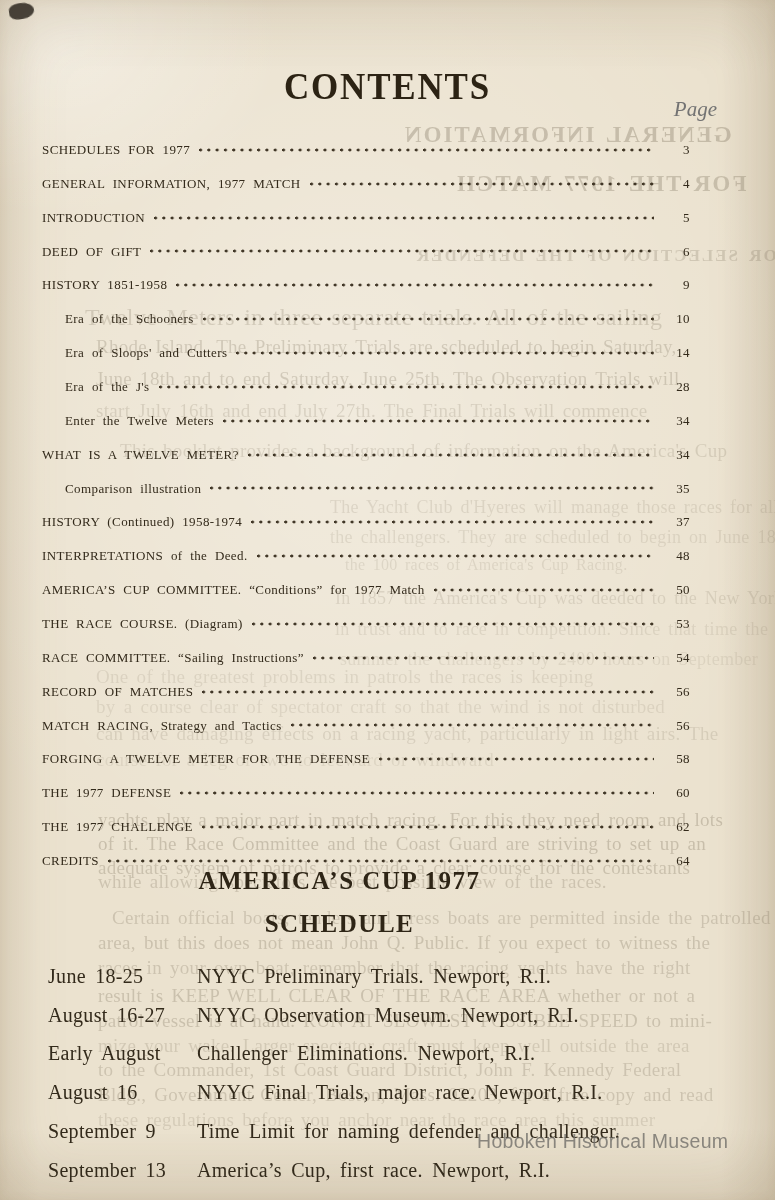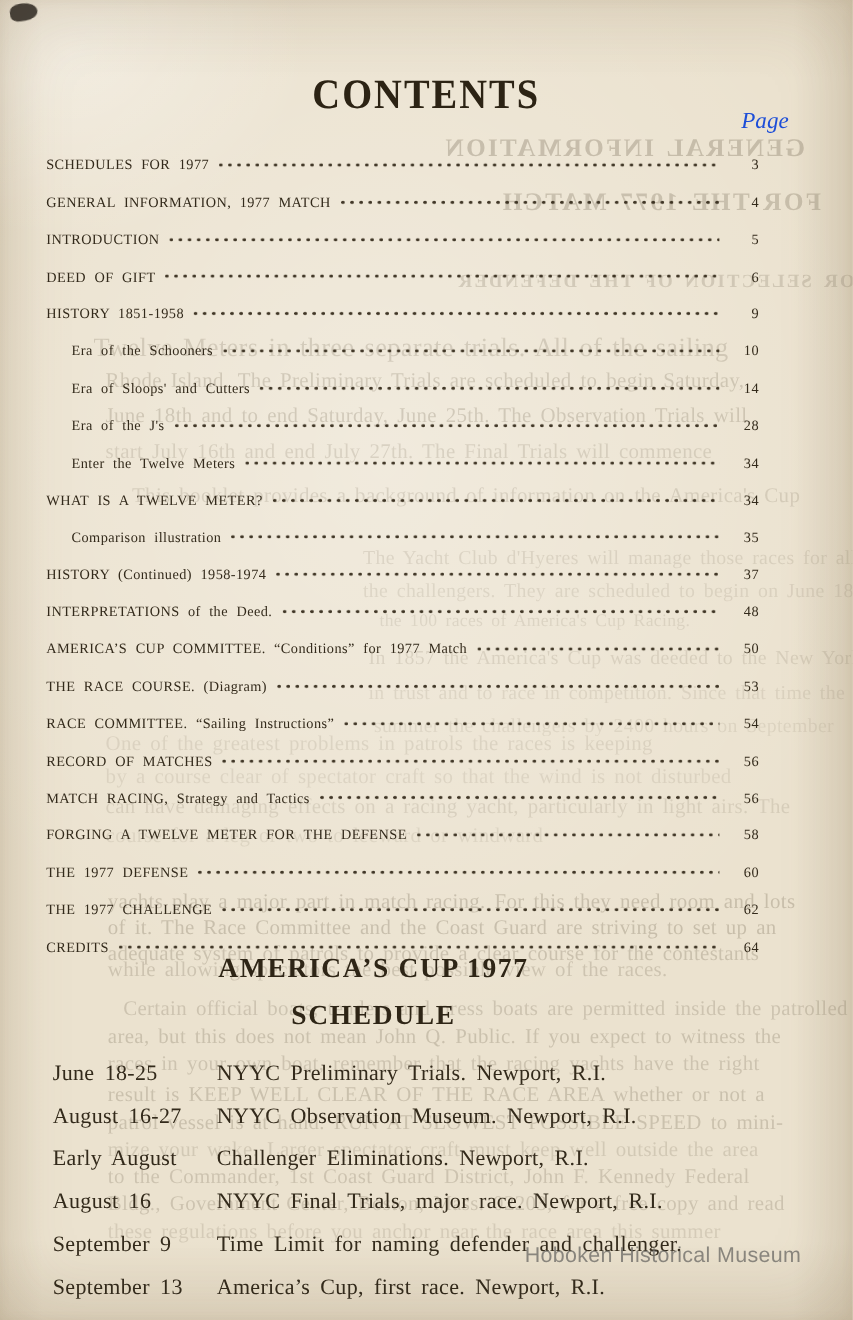--- a/index.html
+++ b/index.html
@@ -27,21 +27,21 @@
     background:#262019;opacity:.82;border-radius:46% 60% 55% 42%;
     transform:rotate(-9deg);filter:blur(0.4px);
   }
   .book-title{
     position:absolute;top:42px;left:0;width:775px;text-align:center;
     font-size:38px;font-weight:700;letter-spacing:2px;line-height:1;
     transform:scaleX(0.92);color:#2c2314;
   }
   .page-col-label{
     position:absolute;top:99px;right:58px;font-style:italic;font-size:21px;
-    line-height:1;color:#1d4ed8;
+    line-height:1;color:#737373;
   }
   .toc{position:absolute;left:42px;top:127px;width:648px;}
   .toc-row{
     height:30.86px;display:flex;align-items:flex-end;padding-bottom:3px;
     font-size:13px;line-height:1.15;letter-spacing:0.4px;word-spacing:4px;
     white-space:nowrap;
   }
   .toc-row .toc-label{flex:0 0 auto;}
   .toc-row.indent .toc-label{padding-left:23px;}
   .leader{

